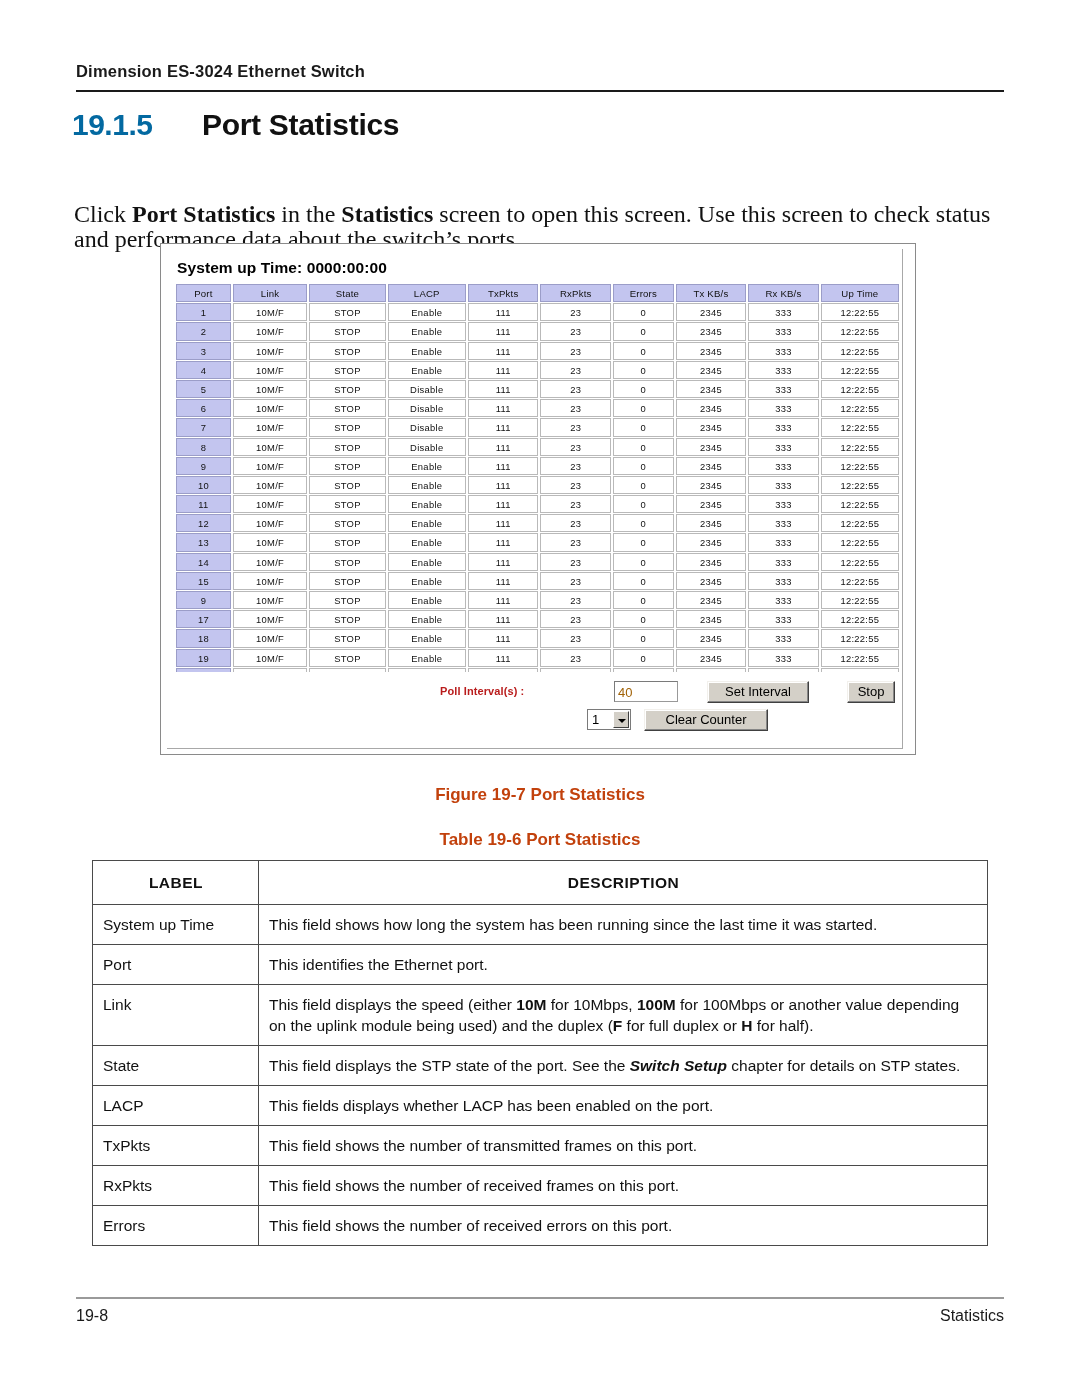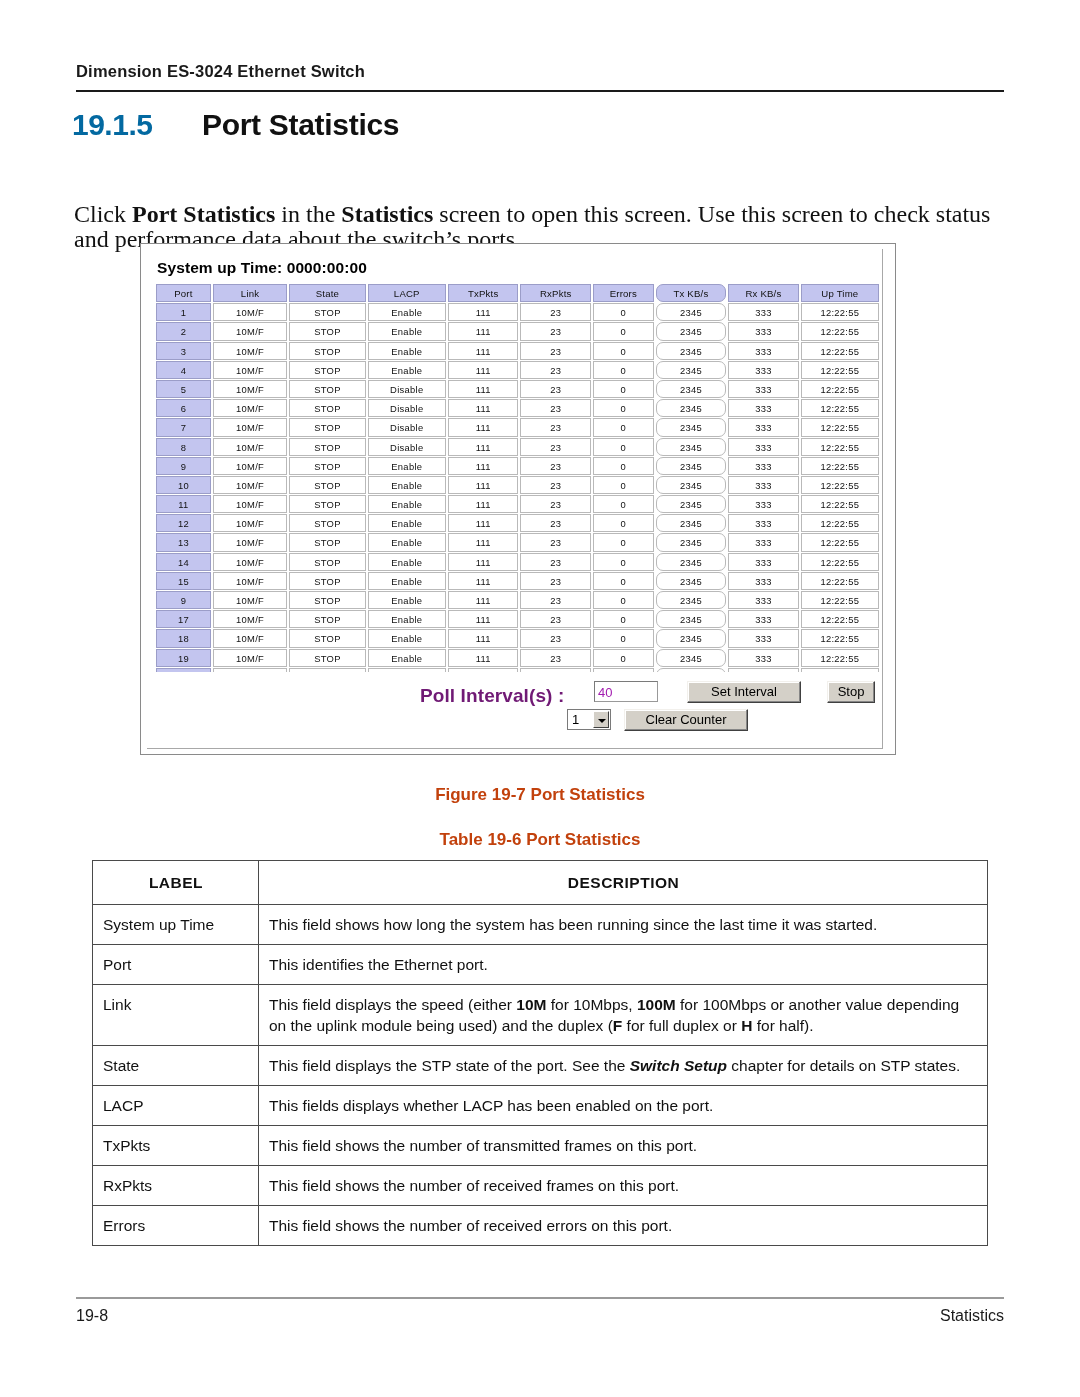--- a/index.html
+++ b/index.html
@@ -75,21 +75,21 @@
     font-family: "Liberation Serif", serif;
     font-size: 24px;
     line-height: 25px;
     color: #111;
   }
   .intro b { font-weight: bold; }
 
   
   .shot {
     position: absolute;
-    left: 140px;
+    left: 160px;
     top: 243px;
     width: 756px;
     height: 512px;
     border: 1px solid #8a8a8a;
     background: #ffffff;
     box-sizing: border-box;
     overflow: hidden;
   }
   .shot-inner {
     position: absolute;
@@ -152,21 +152,21 @@
     border: 1px solid #9b9dc8;
   }
   
   .c0 { width: 56px; }
   .c1 { width: 76px; }
   .c2 { width: 78px; }
   .c3 { width: 80px; }
   .c4 { width: 72px; }
   .c5 { width: 72px; }
   .c6 { width: 62px; }
-  .c7 { width: 72px; border-radius: 7px; }
+  .c7 { width: 72px; }
   .c8 { width: 72px; }
   .c9 { width: 80px; }
 
   
   .controls {
     position: absolute;
     left: 0;
     top: 432px;
     width: 736px;
     height: 68px;
@@ -180,59 +180,59 @@
   .ctl-row2 {
     position: absolute;
     left: 0; top: 28px;
     width: 736px;
     height: 26px;
   }
   .poll-label {
     position: absolute;
     left: 273px;
     top: 4px;
-    font-size: 19px;
+    font-size: 11px;
     font-weight: bold;
-    color: #701a75;
+    color: #b91c1c;
     letter-spacing: 0.1px;
   }
   .poll-input {
     position: absolute;
     left: 447px;
     top: 0px;
     width: 64px;
     height: 21px;
     border: 1px solid #999;
     border-top-color: #7a7a7a;
     border-left-color: #7a7a7a;
     background: #fff;
     font-size: 13px;
     line-height: 21px;
     padding-left: 3px;
     box-sizing: border-box;
     font-family: "Liberation Sans", sans-serif;
-    color: #a21caf;
+    color: #a16207;
   }
   .btn {
     position: absolute;
     background: #d4d0c8;
     border: 1px solid #404040;
     border-top-color: #f2f0ec;
     border-left-color: #f2f0ec;
     box-shadow: inset -1px -1px 0 #868686, inset 1px 1px 0 #ffffff;
     font-size: 13px;
     color: #000;
     text-align: center;
     box-sizing: border-box;
     font-family: "Liberation Sans", sans-serif;
     white-space: nowrap;
   }
   .btn-setinterval {
     left: 540px; top: 0px;
-    width: 114px; height: 22px;
+    width: 102px; height: 22px;
     line-height: 20px;
   }
   .btn-stop {
     left: 680px; top: 0px;
     width: 48px; height: 22px;
     line-height: 20px;
   }
   .sel {
     position: absolute;
     left: 420px;

